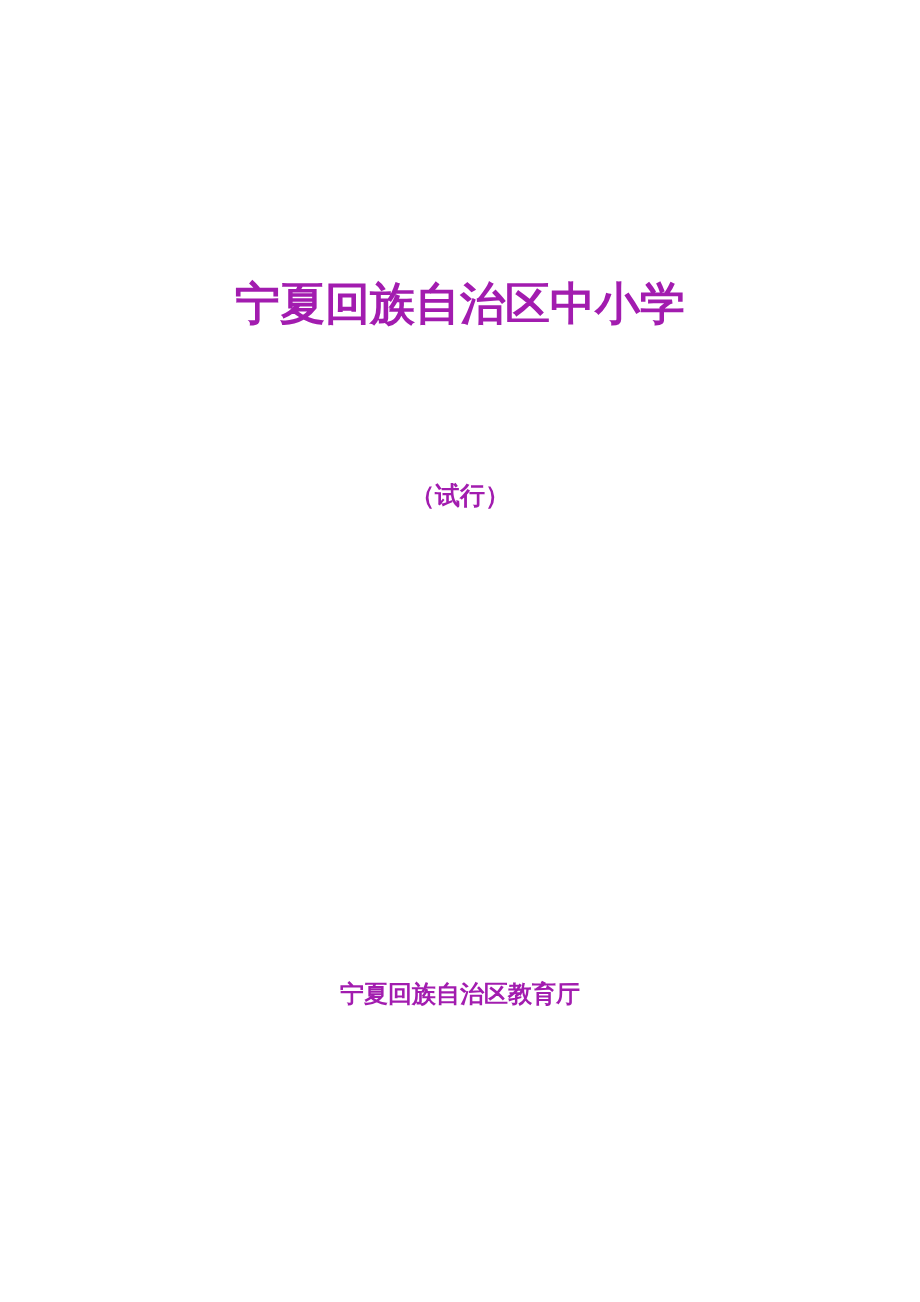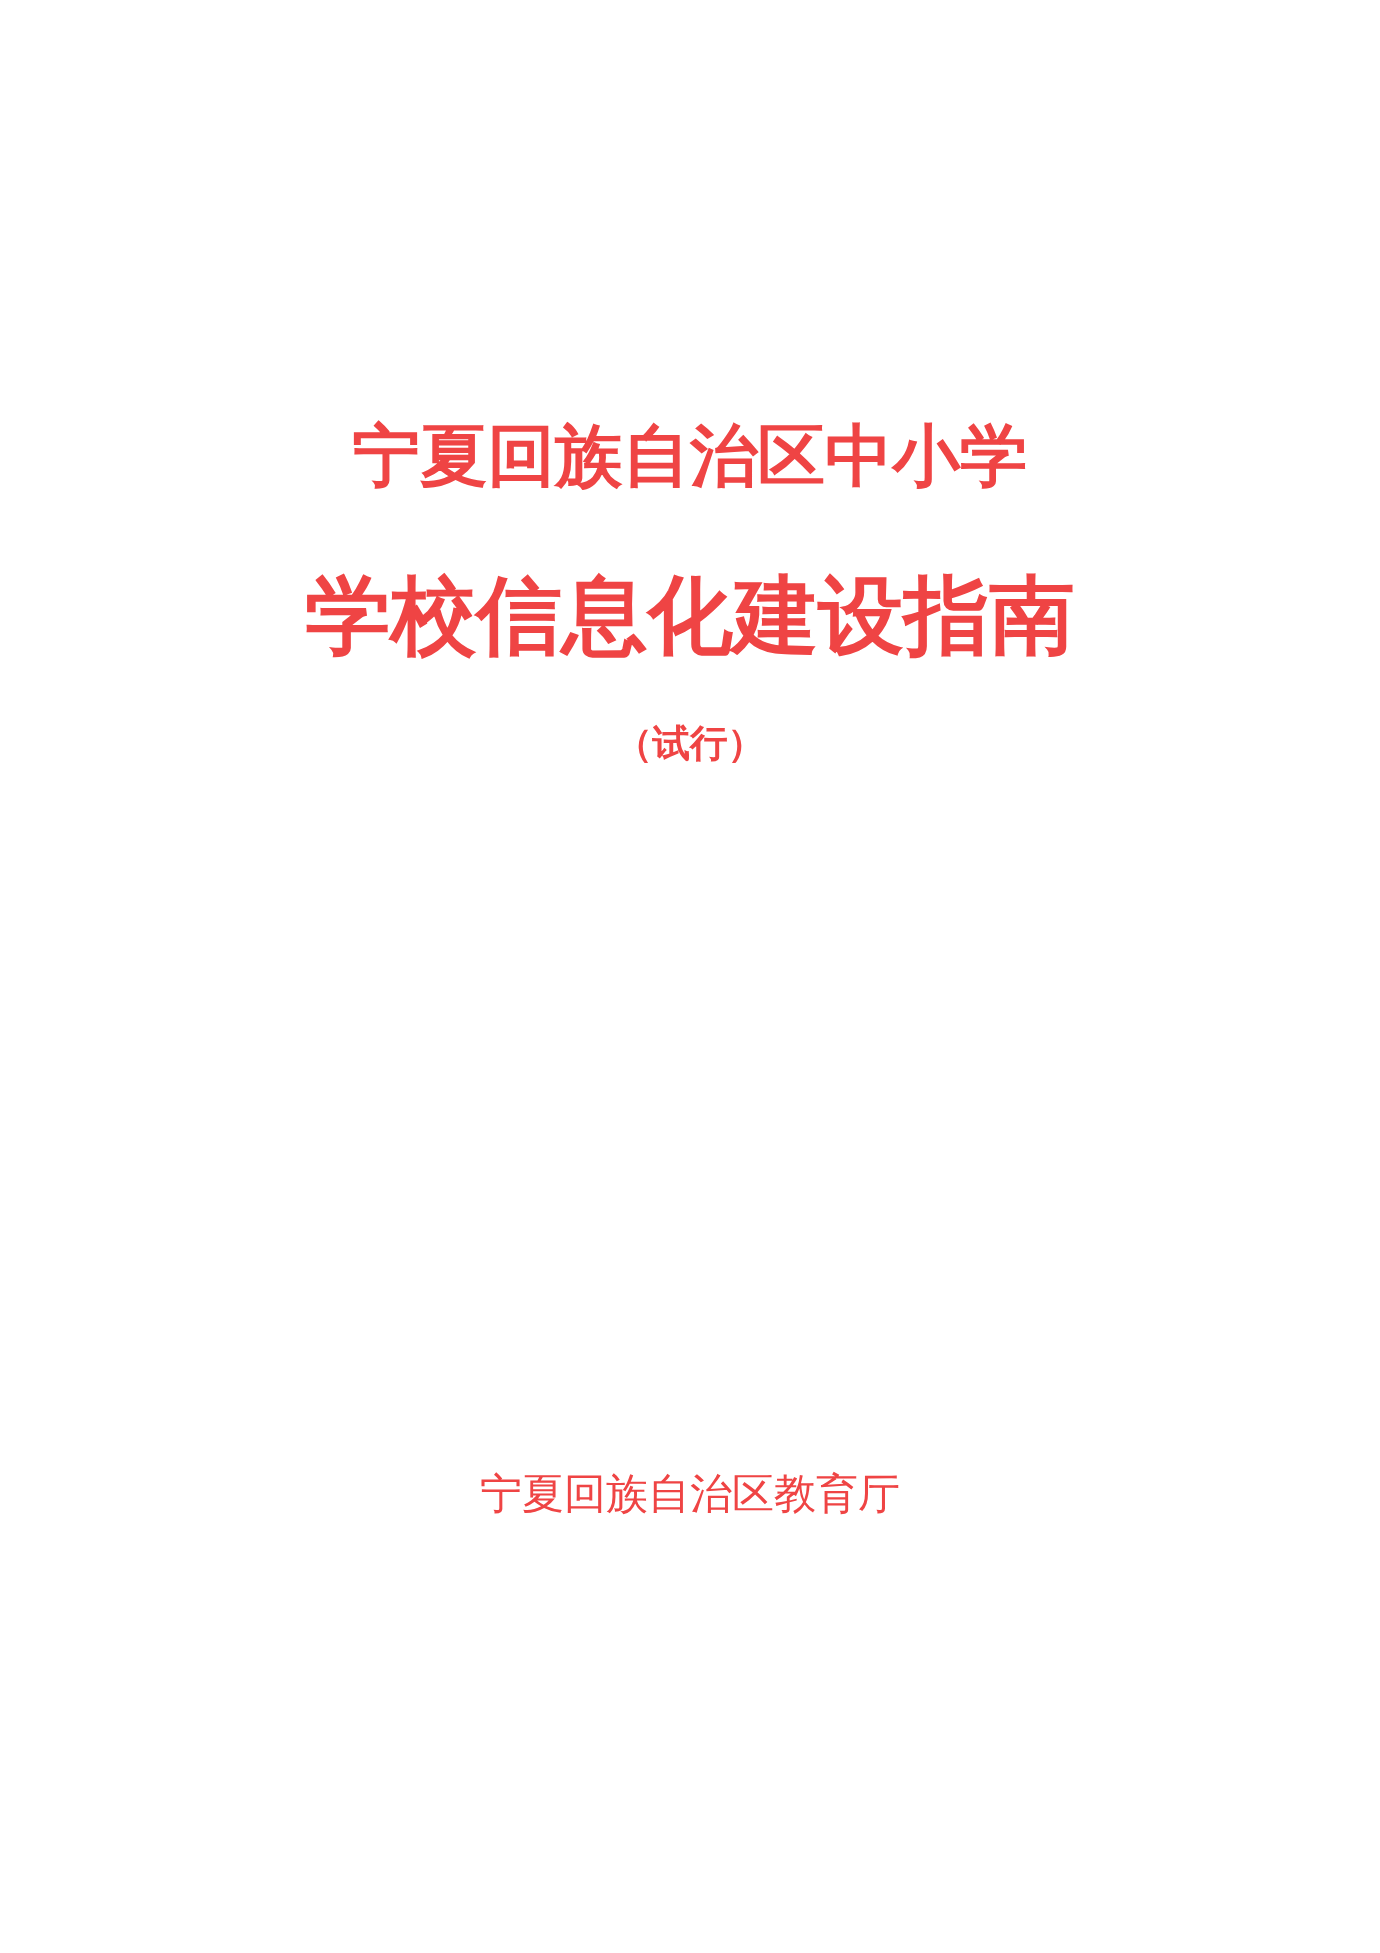--- a/index.html
+++ b/index.html
@@ -8,21 +8,21 @@
     height: 1302px;
     background: #ffffff;
     font-family: "Liberation Sans", sans-serif;
   }
   .page {
     position: relative;
     width: 920px;
     height: 1302px;
     background: #ffffff;
     overflow: hidden;
-    color: #ef4444;
+    color: #a21caf;
   }
   .line {
     position: absolute;
     left: 0;
     width: 100%;
     text-align: center;
     white-space: nowrap;
     line-height: 1;
   }
   .title-1 {
@@ -40,27 +40,26 @@
     letter-spacing: 0px;
   }
   .subtitle {
     top: 483px;
     font-size: 25px;
     font-weight: bold;
     font-family: "DejaVu Serif", "Liberation Serif", serif;
   }
   .publisher {
     top: 982px;
-    font-size: 28px;
-    font-weight: normal;
+    font-size: 24px;
+    font-weight: bold;
     font-family: "DejaVu Serif", "Liberation Serif", serif;
     letter-spacing: 0px;
   }
 </style>
 </head>
 <body>
 
 <div class="page">
   <div class="line title-1">宁夏回族自治区中小学</div>
-  <div class="line title-2">学校信息化建设指南</div>
   <div class="line subtitle">（试行）</div>
   <div class="line publisher">宁夏回族自治区教育厅</div>
 </div>
 
 </body></html>

